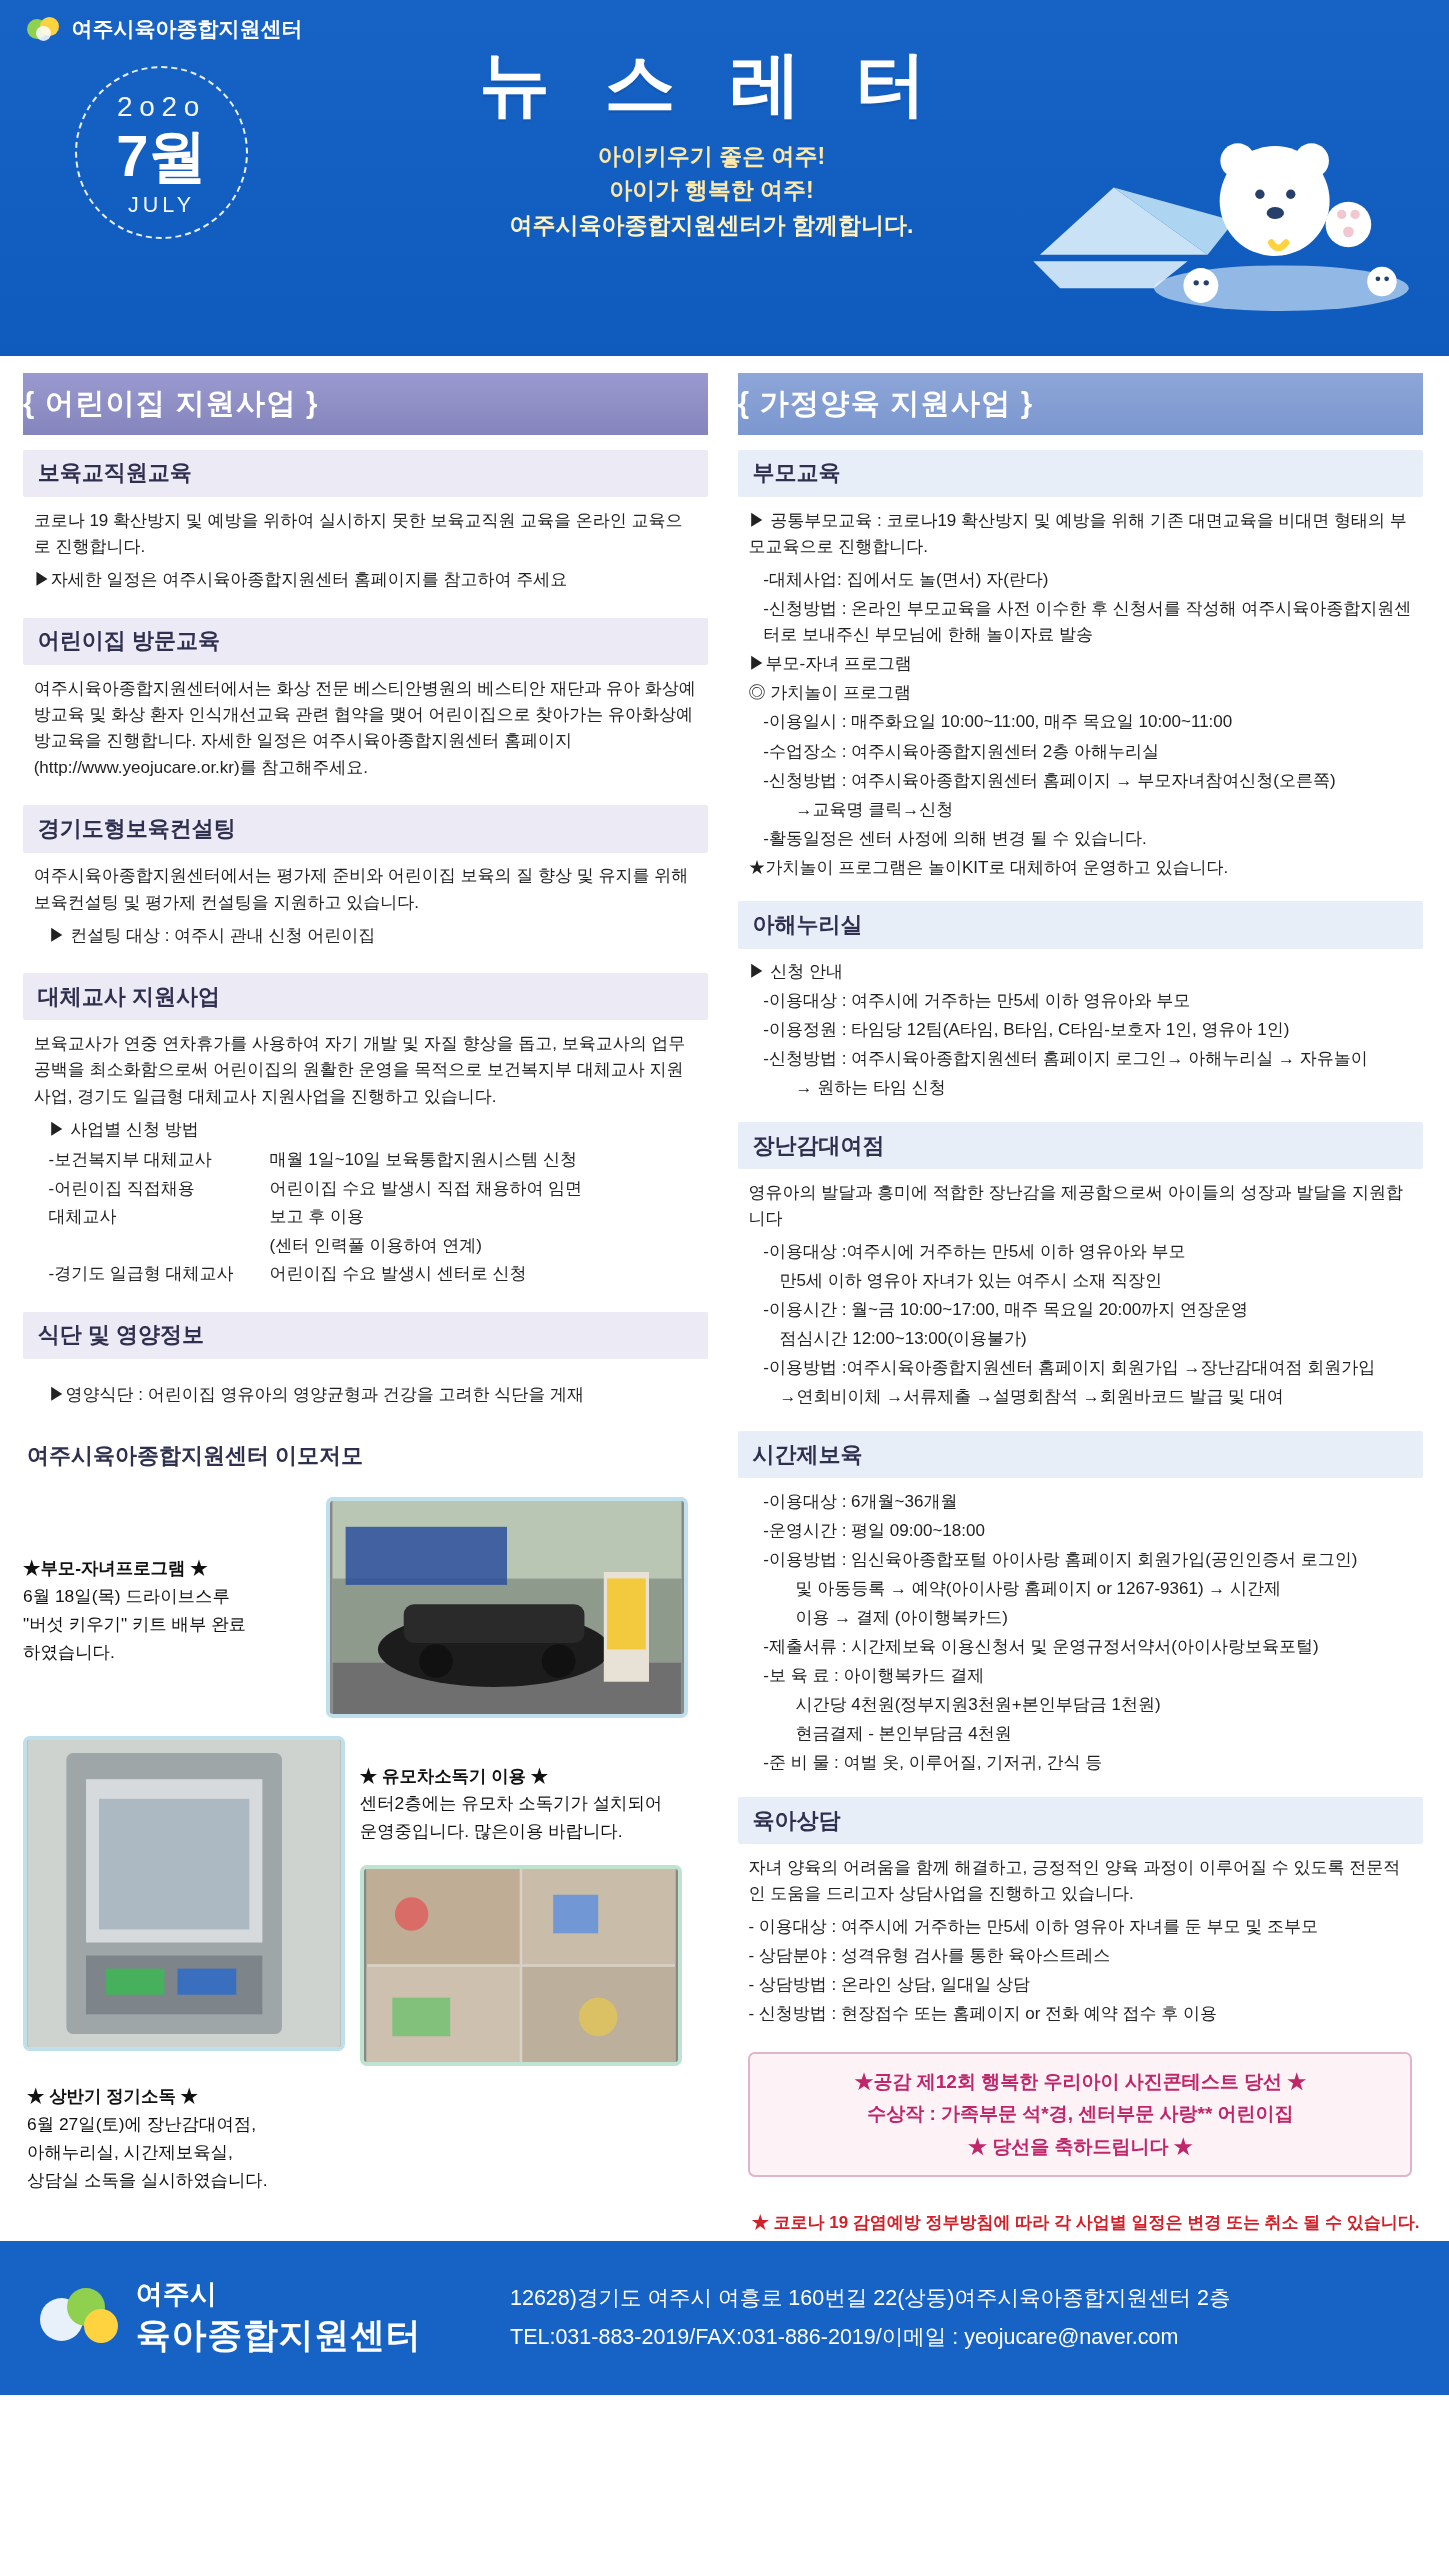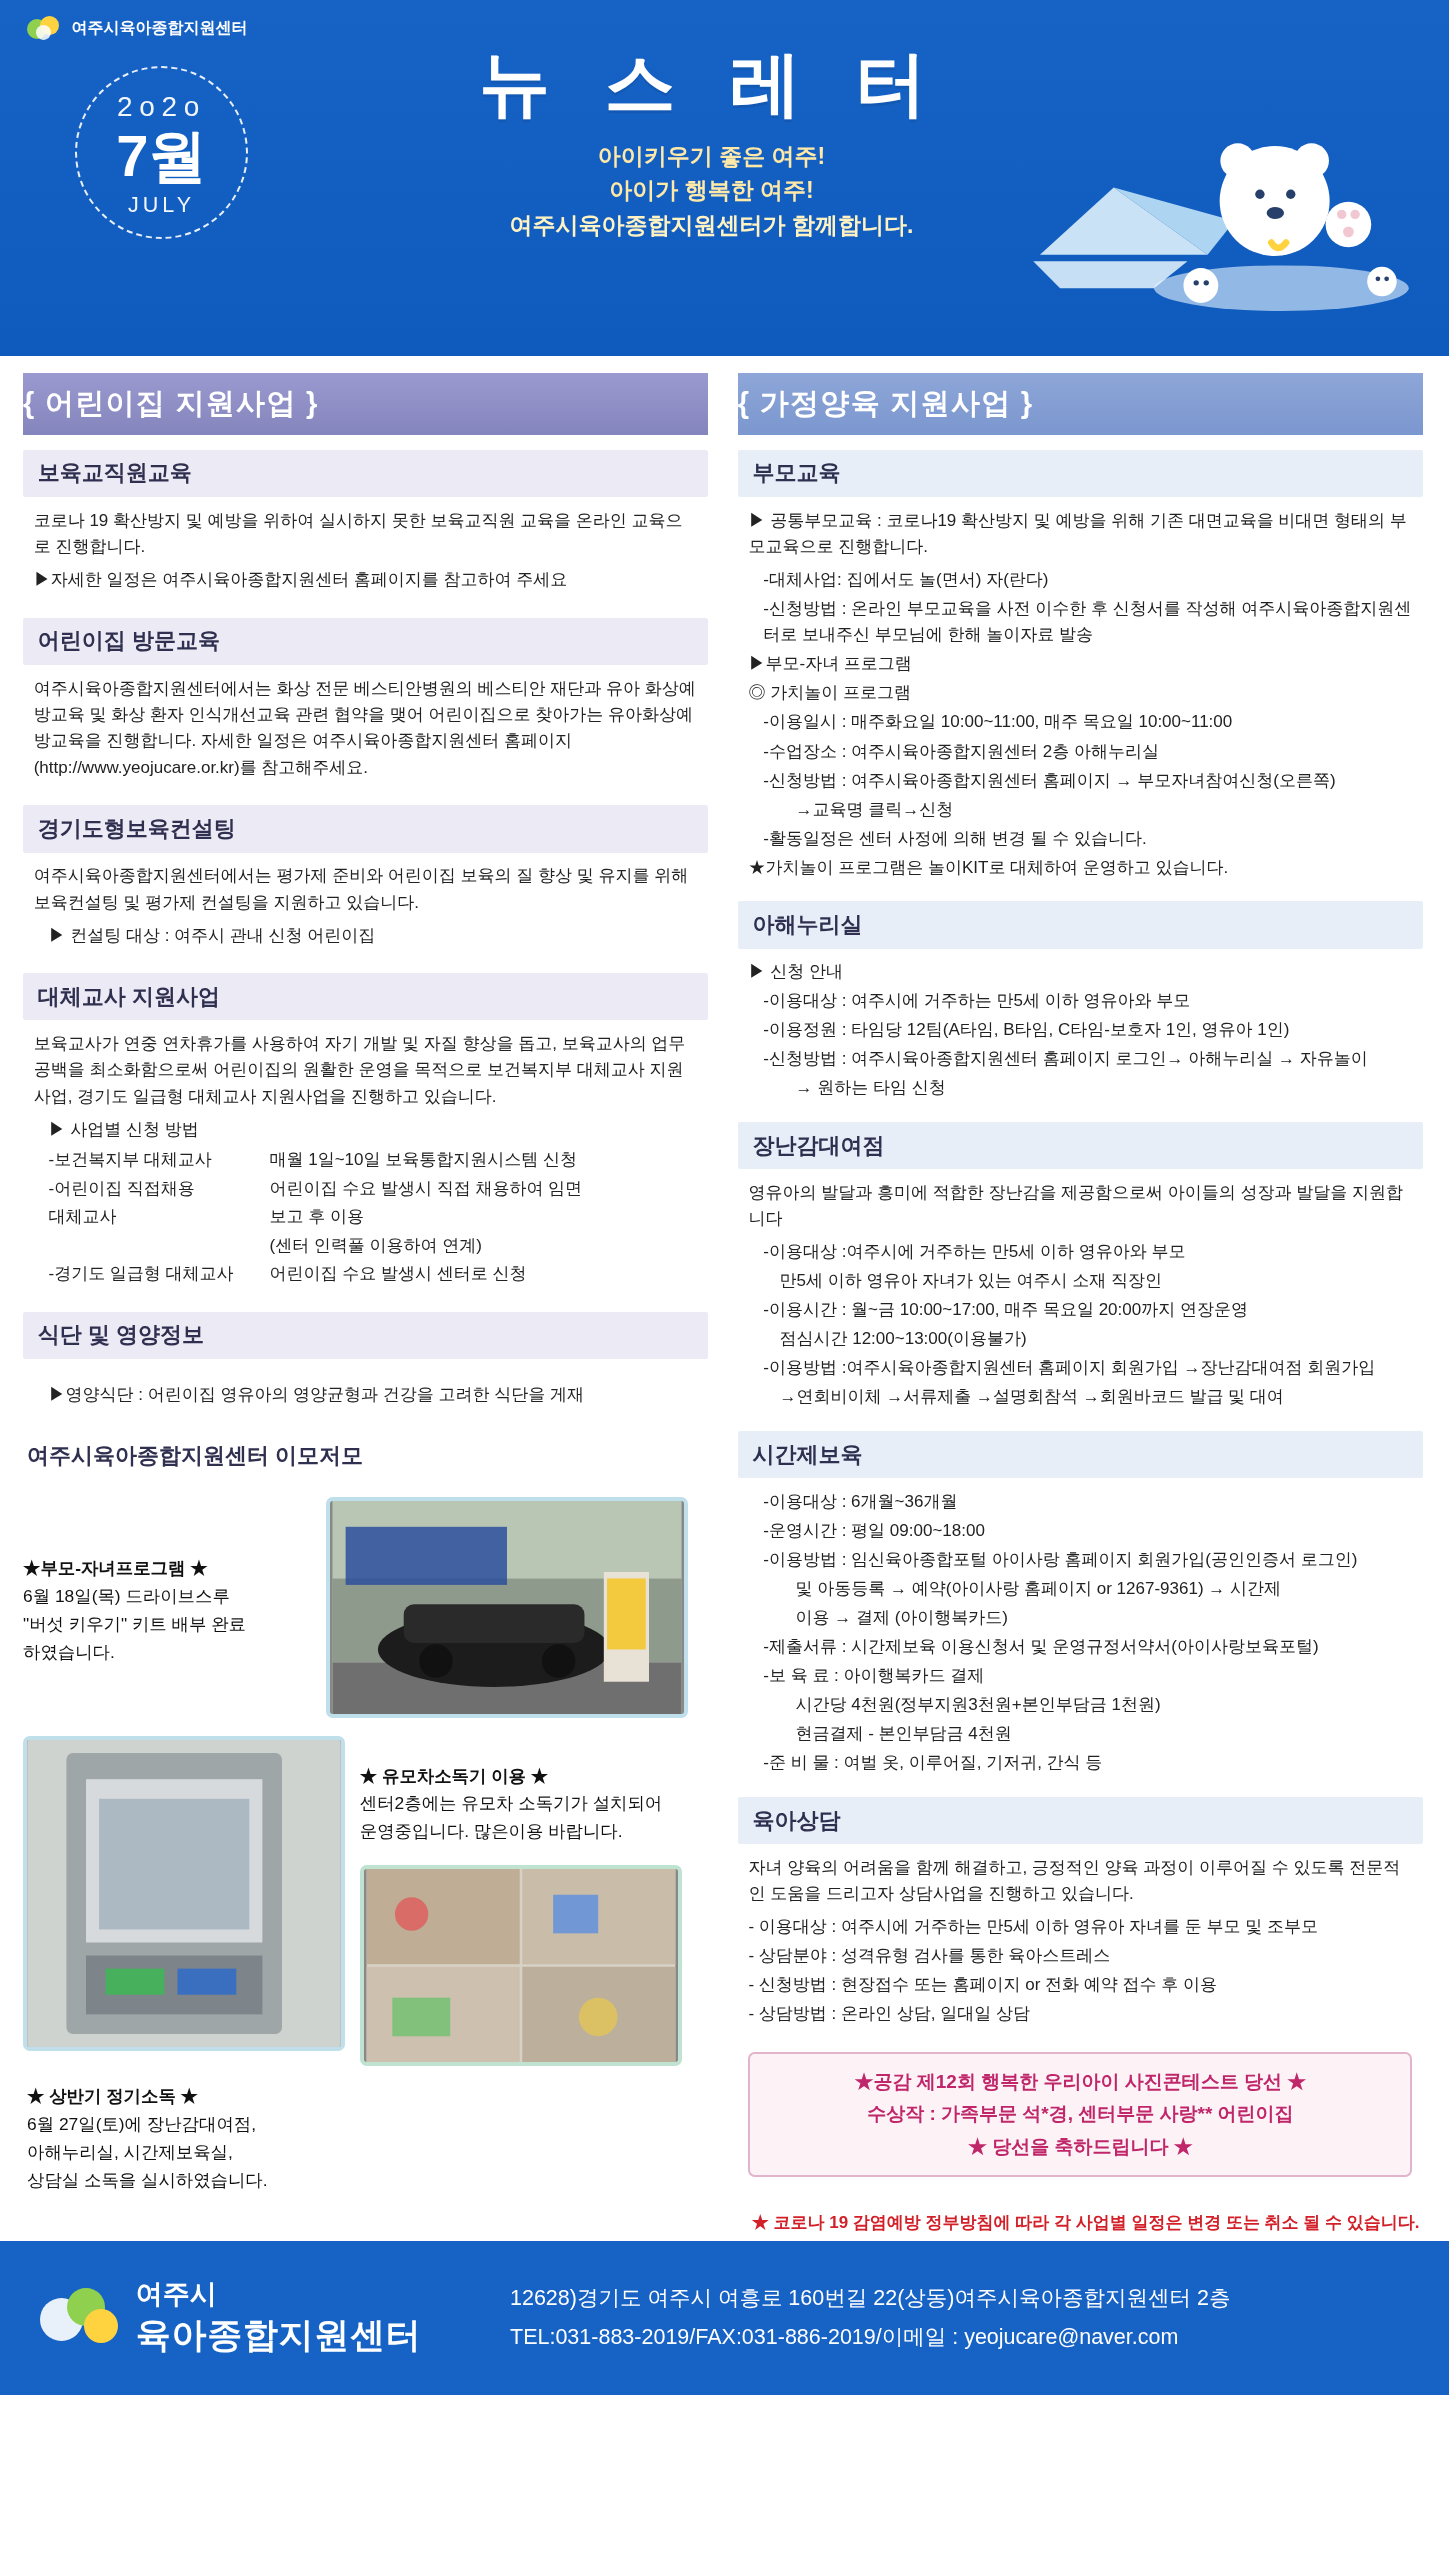--- a/index.html
+++ b/index.html
@@ -17,21 +17,21 @@
   .header {
     position:relative;
     height:356px;
     background:#1a66c9;
     background:linear-gradient(180deg,#1763c5 0%,#0f5bbd 100%);
     overflow:hidden;
   }
   .brand {
     position:absolute; left:27px; top:14.8px;
     display:flex; align-items:center; gap:9.4px;
-    color:#ffffff; font-size:16px; font-weight:bold;
+    color:#ffffff; font-size:21px; font-weight:bold;
   }
   .brand .logo-mark {
     width:35px; height:27px; position:relative; display:inline-block;
   }
   .brand .logo-mark .c1 {
     position:absolute; left:0; top:4px; width:20px; height:20px;
     border-radius:50%; background:#8fd14f;
   }
   .brand .logo-mark .c2 {
     position:absolute; left:13.4px; top:1.3px; width:19px; height:19px;
@@ -372,22 +372,22 @@
         <p class="ind3 tight">시간당 4천원(정부지원3천원+본인부담금 1천원)</p>
         <p class="ind3 tight">현금결제 -  본인부담금 4천원</p>
         <p class="ind tight">-준  비  물 :  여벌 옷, 이루어질, 기저귀, 간식 등</p>
       </div>
 
       <div class="sec-title">육아상담</div>
       <div class="sec-body">
         <p>자녀 양육의 어려움을 함께 해결하고, 긍정적인 양육 과정이 이루어질 수 있도록 전문적인 도움을 드리고자 상담사업을 진행하고 있습니다.</p>
         <p class="tight">- 이용대상 : 여주시에 거주하는 만5세 이하 영유아 자녀를 둔 부모 및 조부모</p>
         <p class="tight">- 상담분야 : 성격유형 검사를 통한 육아스트레스</p>
+        <p class="tight">- 상담방법 : 온라인 상담, 일대일 상담</p>
         <p class="tight">- 신청방법 : 현장접수 또는 홈페이지 or 전화 예약 접수 후 이용</p>
-        <p class="tight">- 상담방법 : 온라인 상담, 일대일 상담</p>
       </div>
 
       <div class="contest">
         <div>★공감  제12회 행복한 우리아이 사진콘테스트 당선 ★</div>
         <div>수상작 : 가족부문 석*경,  센터부문 사랑** 어린이집</div>
         <div>★ 당선을 축하드립니다 ★</div>
       </div>
     </div>
   </div>
 

